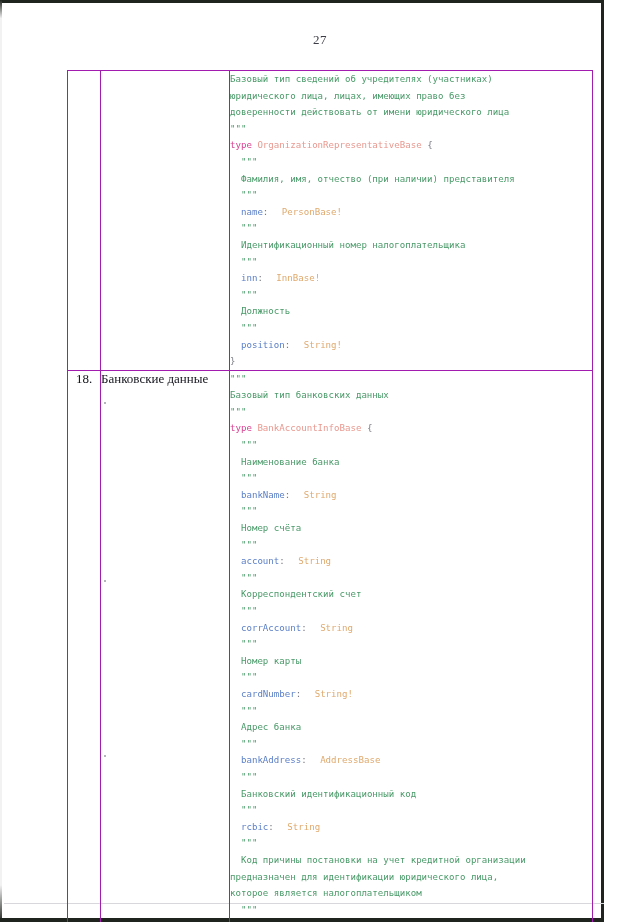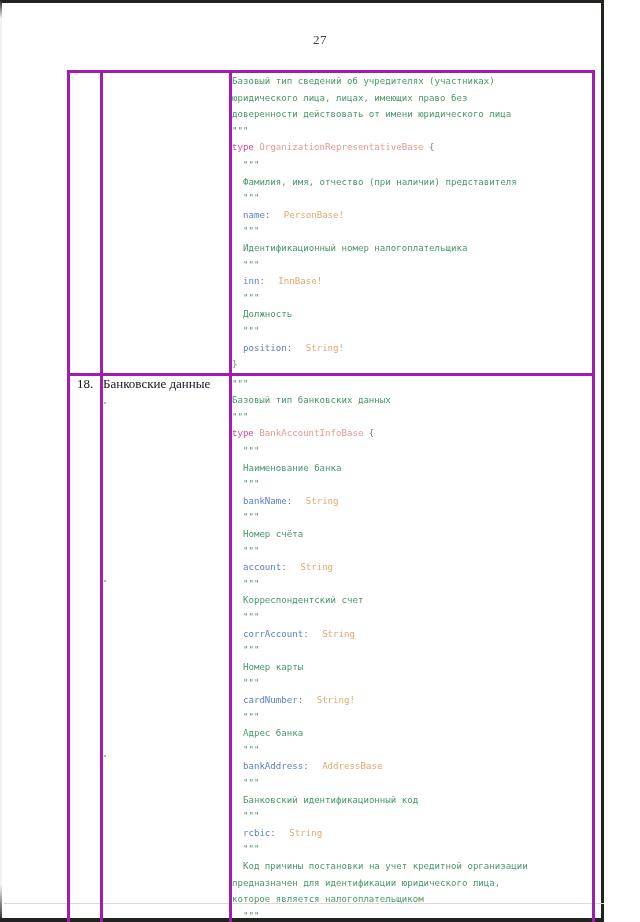--- a/index.html
+++ b/index.html
@@ -30,21 +30,21 @@
   
   .doc-table {
     position: absolute;
     left: 67px;
     top: 70px;
     width: 525px;
     border-collapse: collapse;
     table-layout: fixed;
   }
   .doc-table td {
-    border: 3px solid #a21caf;
+    border: 1px solid #a21caf;
     vertical-align: top;
     padding: 0;
   }
   .col-num   { width: 33px; }
   .col-label { width: 129px; }
   .col-code  { width: 363px; }
 
   .cell-num {
     font-family: "Liberation Serif", serif;
     font-size: 13px;
@@ -68,21 +68,21 @@
     font-family: "DejaVu Sans Mono", "Liberation Mono", monospace;
     font-size: 9.1px;
     line-height: 16.6px;
     white-space: pre-wrap;
     word-break: normal;
   }
   .code .ln { display: block; min-height: 16.6px; }
 
   .t-desc  { color: #4a9a69; }
   .t-quote { color: #4a9a69; }
-  .t-kw    { color: #d64292; font-family: Liberation Mono, monospace; }
+  .t-kw    { color: #d64292; }
   .t-type  { color: #e8988f; }
   .t-field { color: #5b7fc7; text-align: right; }
   .t-sc    { color: #e0a96d; padding-left: 8px; }
   .t-punct { color: #7a7a84; }
 
   
   .scan-top {
     position: absolute; left: 0; top: 0; width: 640px; height: 3px;
     background: #20241f;
   }

